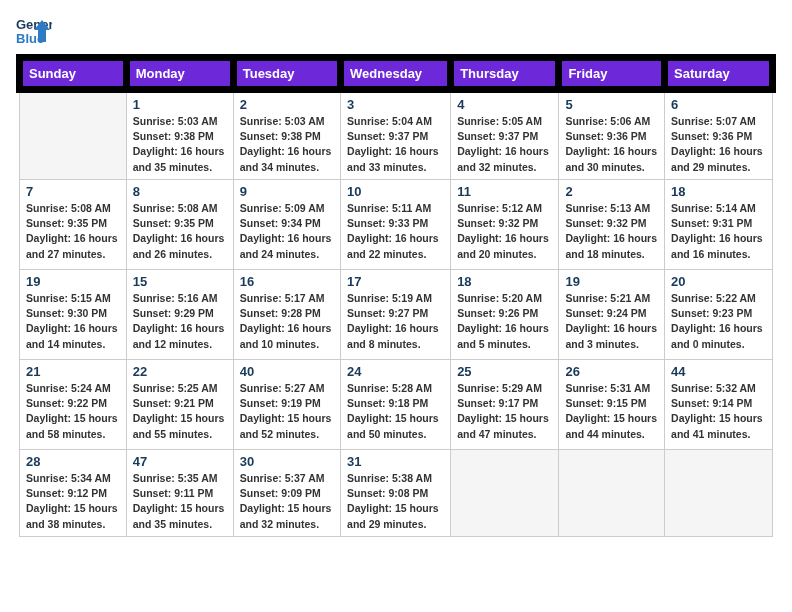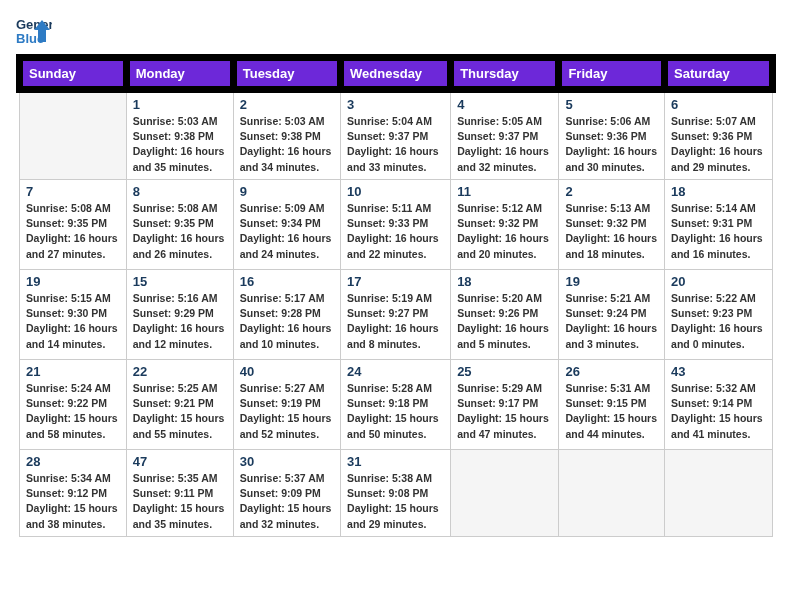--- a/index.html
+++ b/index.html
@@ -328,21 +328,21 @@
       </td>
         <td class="calendar-cell">
         <div class="cell-date">26</div>
         <div class="cell-info">
           Sunrise: 5:31 AM<br>
           Sunset: 9:15 PM<br>
           Daylight: 15 hours and 44 minutes.
         </div>
       </td>
         <td class="calendar-cell">
-        <div class="cell-date">43</div>
+        <div class="cell-date">44</div>
         <div class="cell-info">
           Sunrise: 5:32 AM<br>
           Sunset: 9:14 PM<br>
           Daylight: 15 hours and 41 minutes.
         </div>
       </td>
       </tr>
       <tr>
         <td class="calendar-cell">
         <div class="cell-date">28</div>

